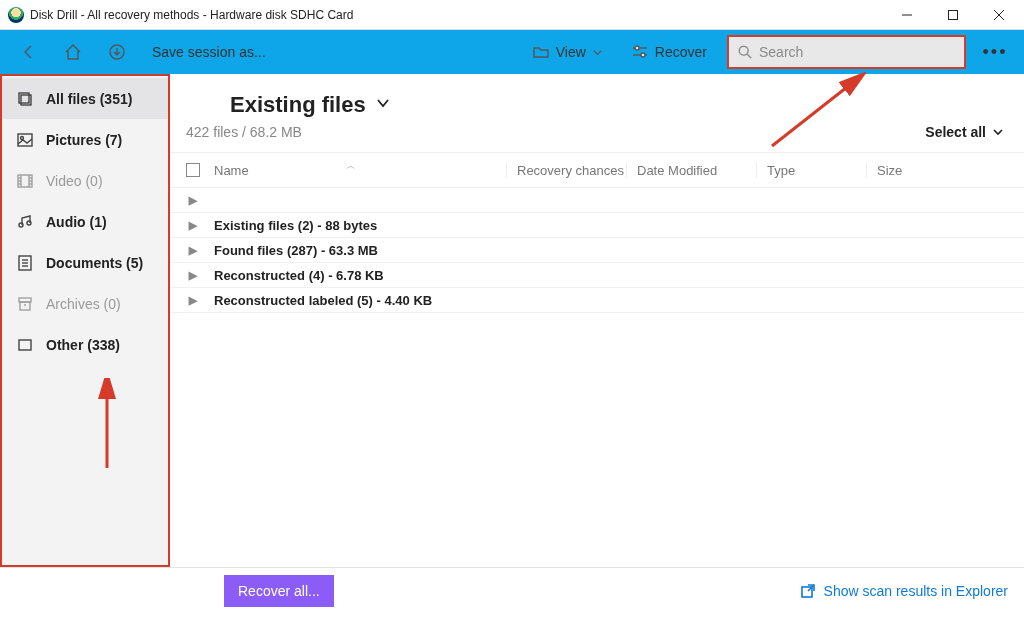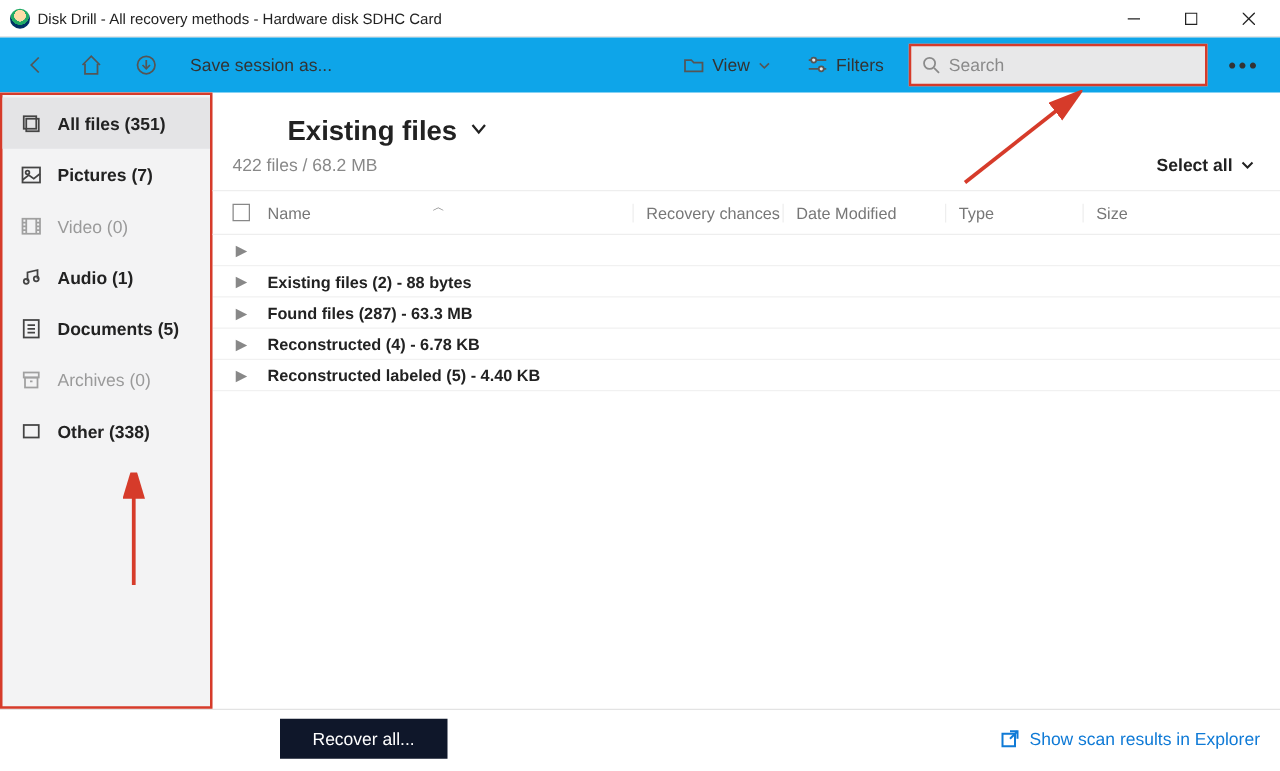--- a/index.html
+++ b/index.html
@@ -57,21 +57,21 @@
   .col-size { flex: 1; border-left: 1px solid #eee; padding-left: 10px; }
 
   
   .rows { }
   .row { display: flex; align-items: center; height: 25px; border-bottom: 1px solid #f1f1f1; padding: 0 10px; font-size: 13px; color: #222; font-weight: 600; cursor: pointer; }
   .row .expander { width: 26px; display: flex; justify-content: center; color: #888; font-size: 11px; }
   .row .row-name { padding-left: 8px; }
 
   
   .footer { height: 46px; border-top: 1px solid #e3e3e3; display: flex; align-items: center; padding: 0 16px 0 224px; }
-  .recover-btn { background: #0f172a; color: #fff; border: none; height: 32px; padding: 0 26px; font-size: 14px; cursor: pointer; }
+  .recover-btn { background: #8b5cf6; color: #fff; border: none; height: 32px; padding: 0 14px; font-size: 14px; cursor: pointer; }
   .footer-spacer { flex: 1; }
   .footer-link { display: flex; align-items: center; gap: 8px; color: #0f7ad6; font-size: 14px; cursor: pointer; }
   .footer-link svg { width: 16px; height: 16px; stroke: #0f7ad6; fill: none; stroke-width: 1.6; }
 
   
   .arrow { position: absolute; pointer-events: none; }
 </style>
 </head>
 <body>
 
@@ -130,21 +130,21 @@
           <polyline points="2,4 6,8 10,4"></polyline>
         </svg>
     </div>
     <div class="tool-btn">
       <svg viewBox="0 0 18 18">
           <line x1="2" y1="5" x2="16" y2="5"></line>
           <circle cx="6" cy="5" r="2" fill="#e8e8e9"></circle>
           <line x1="2" y1="12" x2="16" y2="12"></line>
           <circle cx="12" cy="12" r="2" fill="#e8e8e9"></circle>
         </svg>
-      <span>Filters</span>
+      <span>Recover</span>
     </div>
     <div class="search-wrap">
       <svg viewBox="0 0 18 18">
           <circle cx="7.5" cy="7.5" r="5"></circle>
           <line x1="11.5" y1="11.5" x2="16" y2="16"></line>
         </svg>
       <input type="text" placeholder="Search" style="">
     </div>
     <div class="more-btn">•••</div>
   </div>

